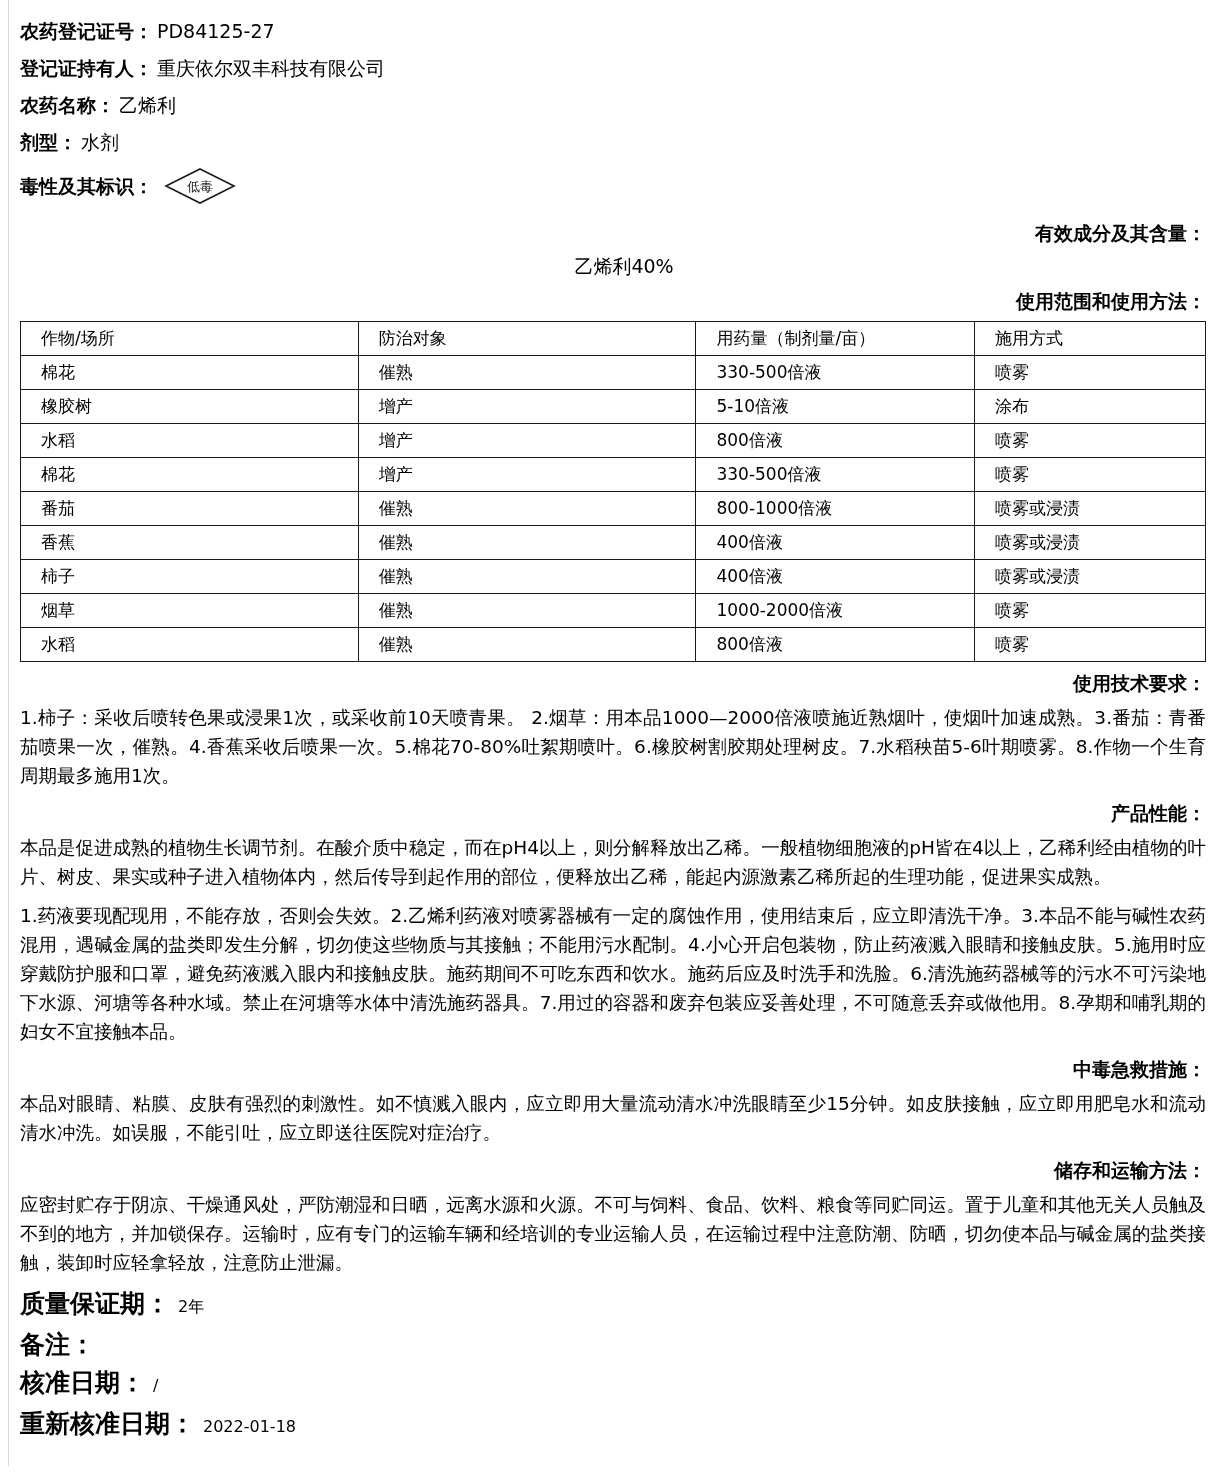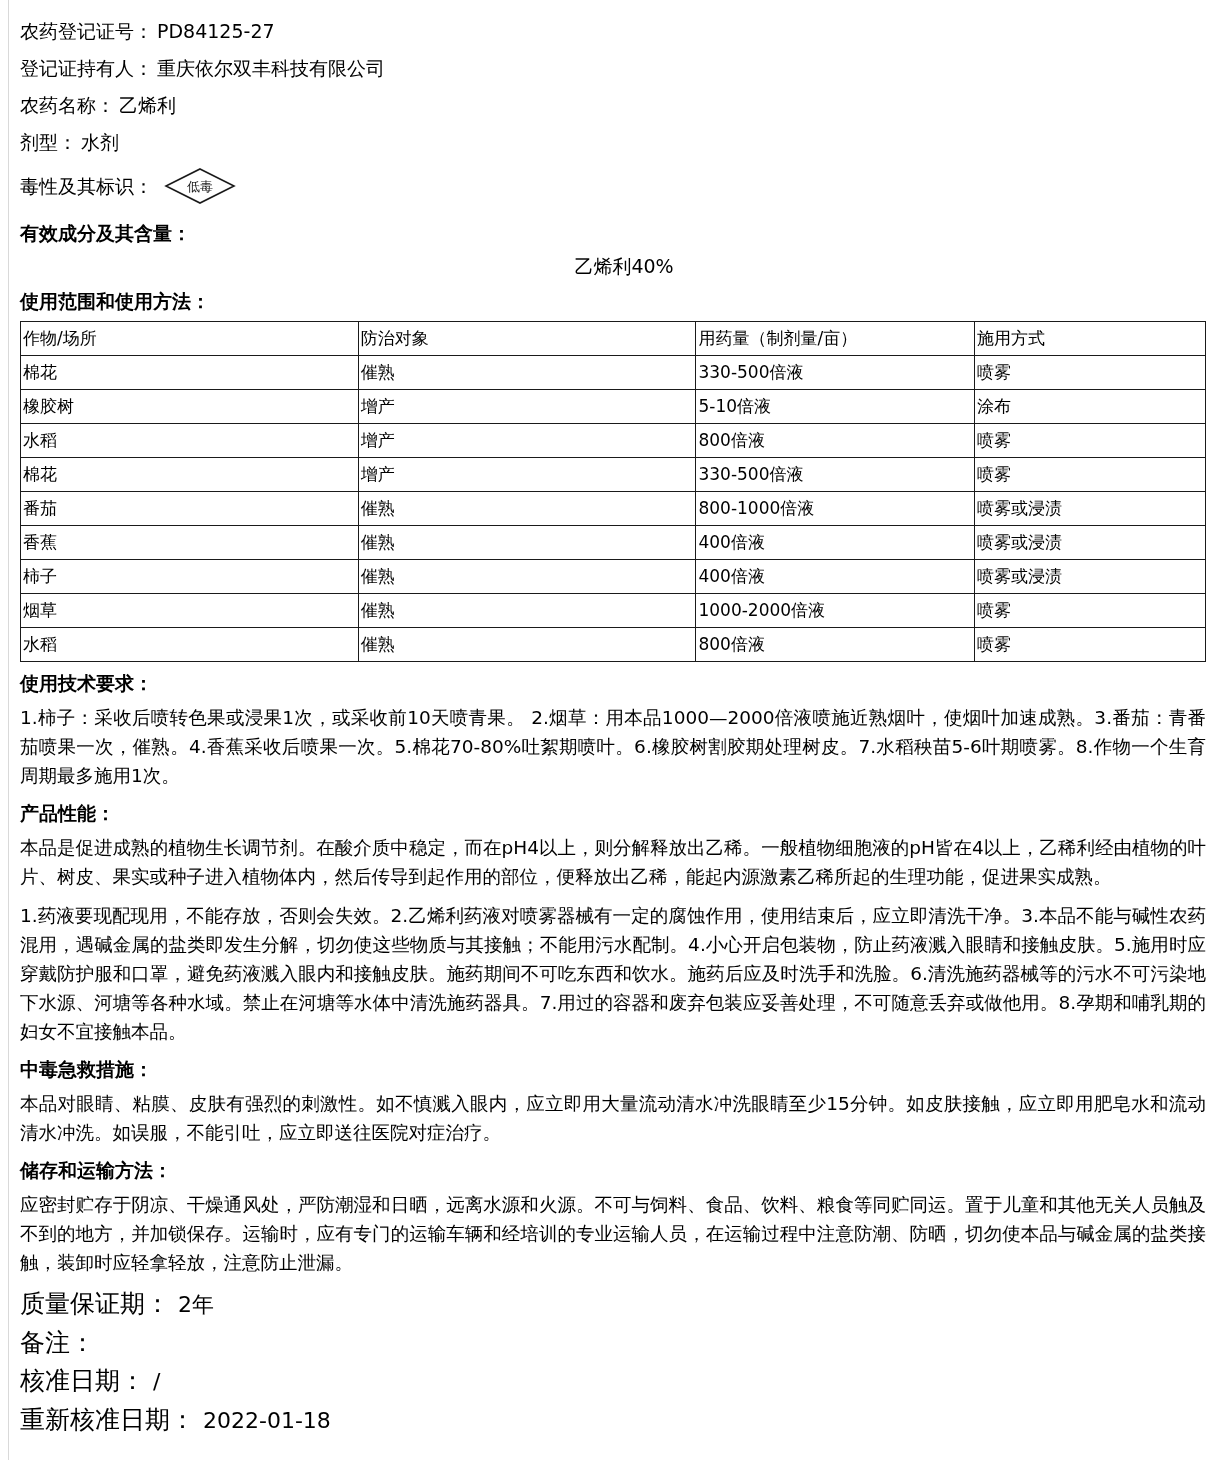--- a/index.html
+++ b/index.html
@@ -26,35 +26,36 @@
     bottom: 0;
     width: 1px;
     background: #d9d9d9;
   }
   .row {
     display: flex;
     align-items: baseline;
     margin: 0 0 11px 0;
   }
   .lbl {
-    font-weight: normal;
+    font-weight: bold;
     font-size: 19px;
     line-height: 26px;
     white-space: nowrap;
   }
   .val {
     font-size: 19px;
     line-height: 26px;
     margin-left: 4px;
   }
   .sect-head {
     font-weight: bold;
     font-size: 19px;
     line-height: 26px;
     margin: 0 0 7px 0;
+    text-align: right;
   }
   .ingredient {
     font-size: 19px;
     line-height: 26px;
     margin: 0 0 9px 22px;
     text-align: center;
   }
   .tox-row {
     display: flex;
     align-items: center;
@@ -75,40 +76,40 @@
     table-layout: fixed;
   }
   table.usage col.c1 { width: 28.5%; }
   table.usage col.c2 { width: 28.5%; }
   table.usage col.c3 { width: 23.5%; }
   table.usage col.c4 { width: 19.5%; }
   table.usage th, table.usage td {
     border: 1px solid #1a1a1a;
     font-size: 17px;
     line-height: 22px;
-    padding: 5px 6px 6px 2px;
+    padding: 5px 6px 6px 20px;
     text-align: left;
     font-weight: normal;
     vertical-align: middle;
     height: 22px;
   }
   .para {
     font-size: 18.5px;
     line-height: 29px;
     text-align: justify;
     margin: 0 0 10px 0;
     letter-spacing: 0;
   }
   .kv {
     display: flex;
     align-items: baseline;
     margin: 0 0 12px 0;
   }
   .kv .lbl { font-size: 25px; }
-  .kv .val { font-size: 22px; margin-left: 8px; text-align: right; }
+  .kv .val { font-size: 16px; margin-left: 8px; text-align: right; }
   .spacer-sm { height: 4px; }
 </style>
 </head>
 <body>
 
 <div class="page">
 
   <div class="row">
     <span class="lbl">农药登记证号：</span>
     <span class="val">PD84125-27</span>

